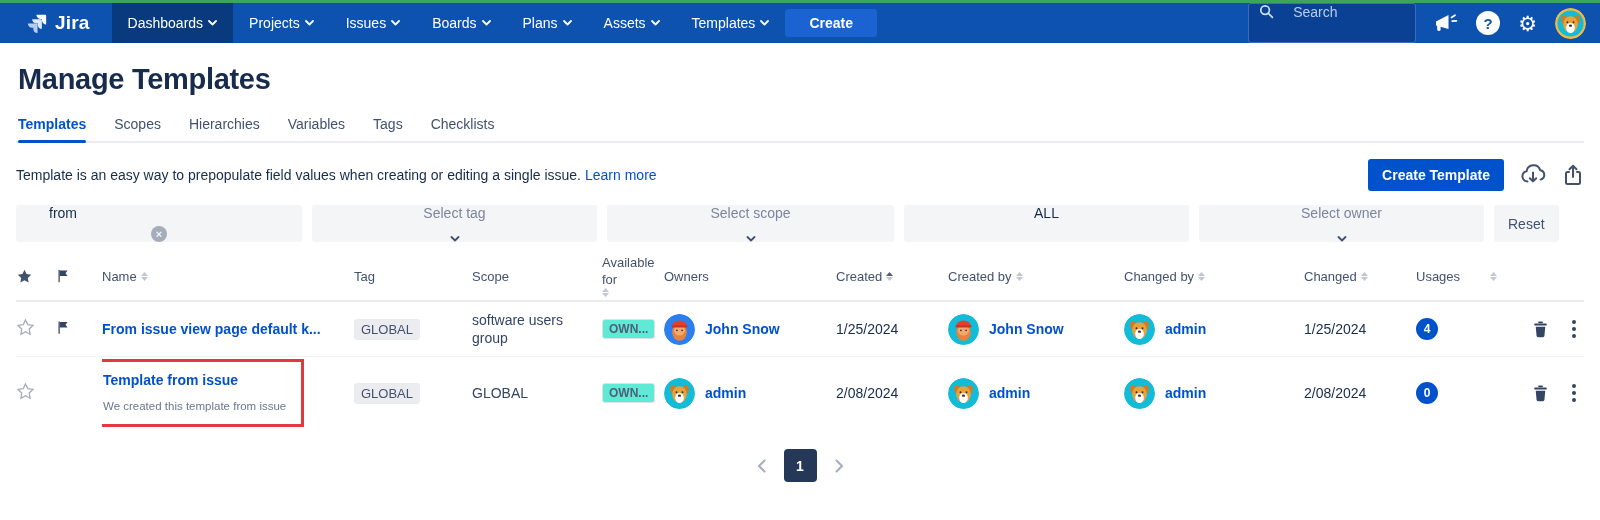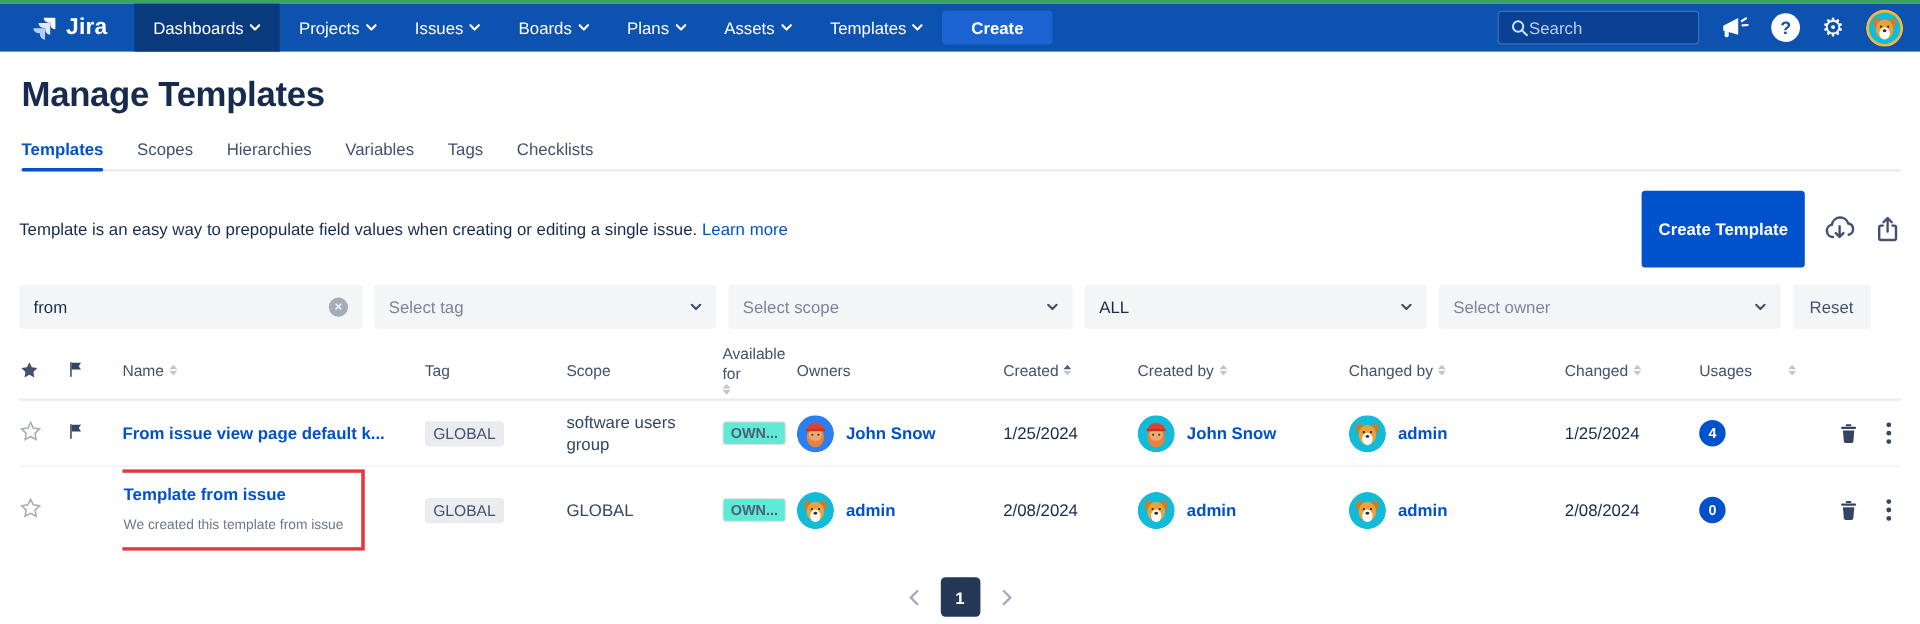--- a/index.html
+++ b/index.html
@@ -11,22 +11,22 @@
   .navbar { height:40px; background:var(--nav-bg,#0c52ae); display:flex; align-items:center; padding:0 14px 0 0; }
   .logo { display:flex; align-items:center; gap:7px; padding:0 22px 0 26px; height:100%; }
   .logo-text { color:#fff; font-size:19px; font-weight:bold; letter-spacing:.2px; }
   .nav-items { display:flex; height:100%; align-items:stretch; }
   .nav-item { display:flex; align-items:center; gap:5px; padding:0 16px; color:#ffffff; font-size:14px; cursor:pointer; }
   .nav-item.active { background:var(--nav-active-bg,#083a7d); }
   .nav-chev { width:9px; height:6px; }
   .create-btn { margin-left:0; background:var(--create-btn,#1b63d1); color:#fff; border:none; border-radius:3px;
     font-size:14px; font-weight:bold; padding:6px 24px; cursor:pointer; font-family:inherit; }
   .nav-right { margin-left:auto; display:flex; align-items:center; gap:18px; }
-  .nav-search { display:flex; align-items:center; gap:0; background:#0a4195; border:1px solid #3f6db8;
-    border-radius:3px; height:28px; width:168px; padding:0 10px; }
+  .nav-search { display:flex; align-items:flex-start; gap:19px; background:#0a4195; border:1px solid #3f6db8;
+    border-radius:3px; height:40px; width:168px; padding:0 10px; }
   .nav-search input { background:transparent; border:none; outline:none; color:#cfe0f7; font-size:14px; width:110px; font-family:inherit; }
   .nav-search input::placeholder { color:#b9cdf0; }
   .nav-icon { display:flex; align-items:center; justify-content:center; cursor:pointer; }
   .help-circle { width:24px; height:24px; border-radius:50%; background:#fff; color:var(--nav-bg,#0c52ae);
     font-weight:bold; font-size:15px; display:flex; align-items:center; justify-content:center; }
   .gear-glyph { color:#fff; font-size:21px; line-height:1; }
 
   
   .content { padding:0 16px; }
   .page-title { font-size:29px; font-weight:bold; color:#172b4d; padding:20px 0 0 2px; letter-spacing:-.3px; }
@@ -34,27 +34,27 @@
   .tab { font-size:14px; color:#42526e; padding-bottom:9px; cursor:pointer; position:relative; }
   .tab.active { color:var(--accent,#0052cc); font-weight:bold; }
   .tab.active::after { content:""; position:absolute; left:0; right:0; bottom:-2px; height:3px;
     background:var(--accent,#0052cc); border-radius:2px; }
 
   .desc-row { display:flex; align-items:center; margin-top:16px; }
   .desc-text { font-size:14px; color:#172b4d; }
   .learn-more { color:var(--accent,#0052cc); cursor:pointer; margin-left:4px; text-decoration:none; font-size:14px; }
   .desc-actions { margin-left:auto; display:flex; align-items:center; gap:16px; }
   .create-template-btn { background:var(--accent,#0052cc); color:#fff; border:none; border-radius:3px;
-    font-size:14px; font-weight:bold; padding:24px 14px; cursor:pointer; font-family:inherit; }
+    font-size:14px; font-weight:bold; padding:8px 14px; cursor:pointer; font-family:inherit; }
   .tool-icon { cursor:pointer; display:flex; }
 
   
   .filter-row { display:flex; gap:10px; margin-top:14px; }
   .filter-field { background:#f4f5f7; border-radius:3px; height:37px; display:flex; align-items:center;
-    padding:0 12px; font-size:14px; }
+    padding:0 12px; font-size:14px;flex-direction:column; }
   .filter-input-wrap { width:286px; justify-content:space-between; }
   .filter-input-wrap input { background:transparent; border:none; outline:none; font-size:14px; color:#172b4d;
     width:220px; font-family:inherit; }
   .clear-btn { width:16px; height:16px; border-radius:50%; background:#a5adba; color:#f4f5f7; font-size:11px;
     display:flex; align-items:center; justify-content:center; cursor:pointer; font-weight:bold; }
   .filter-select { width:285px; justify-content:space-between; color:#7a869a; cursor:pointer; }
   .filter-select.has-value { color:#172b4d;gap:47px; }
   .sel-chev { width:10px; height:6px; }
   .reset-btn { background:#f4f5f7; border:none; border-radius:3px; font-size:14px; color:#42526e;
     padding:0 14px; cursor:pointer; font-family:inherit; height:37px; }

